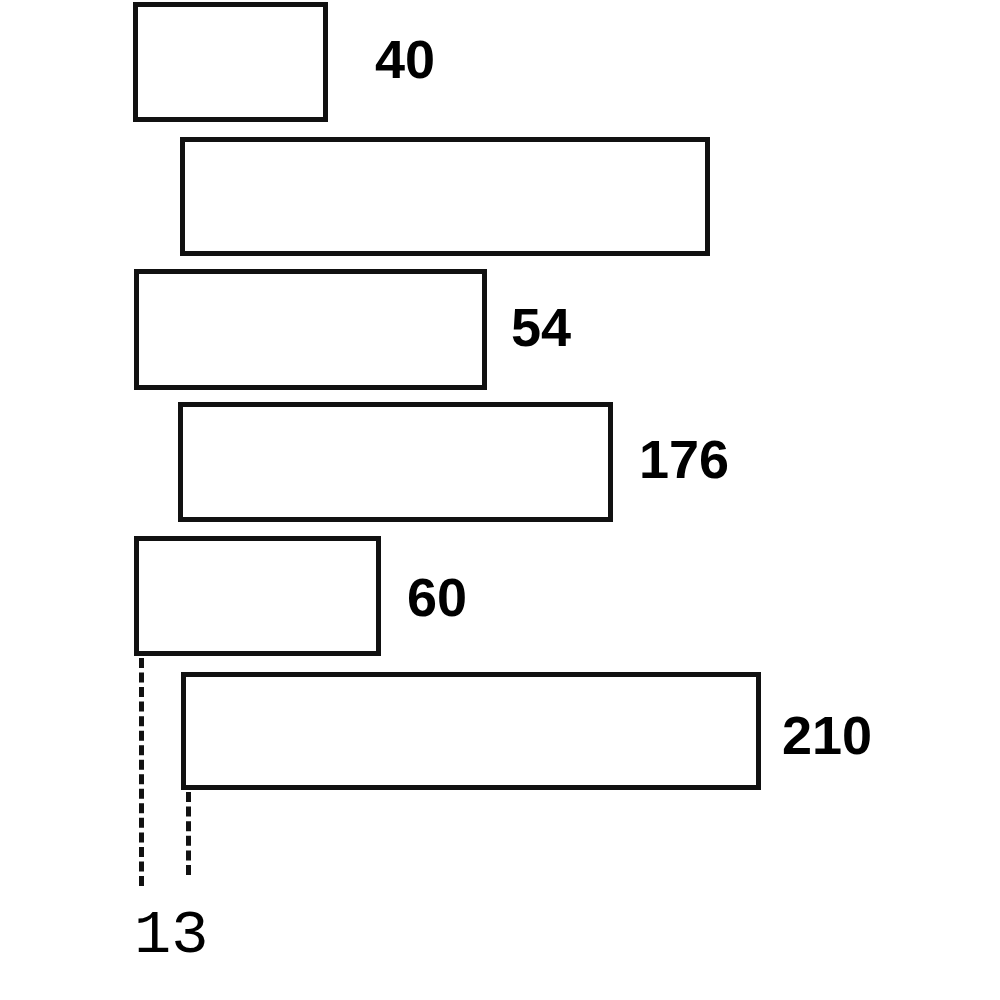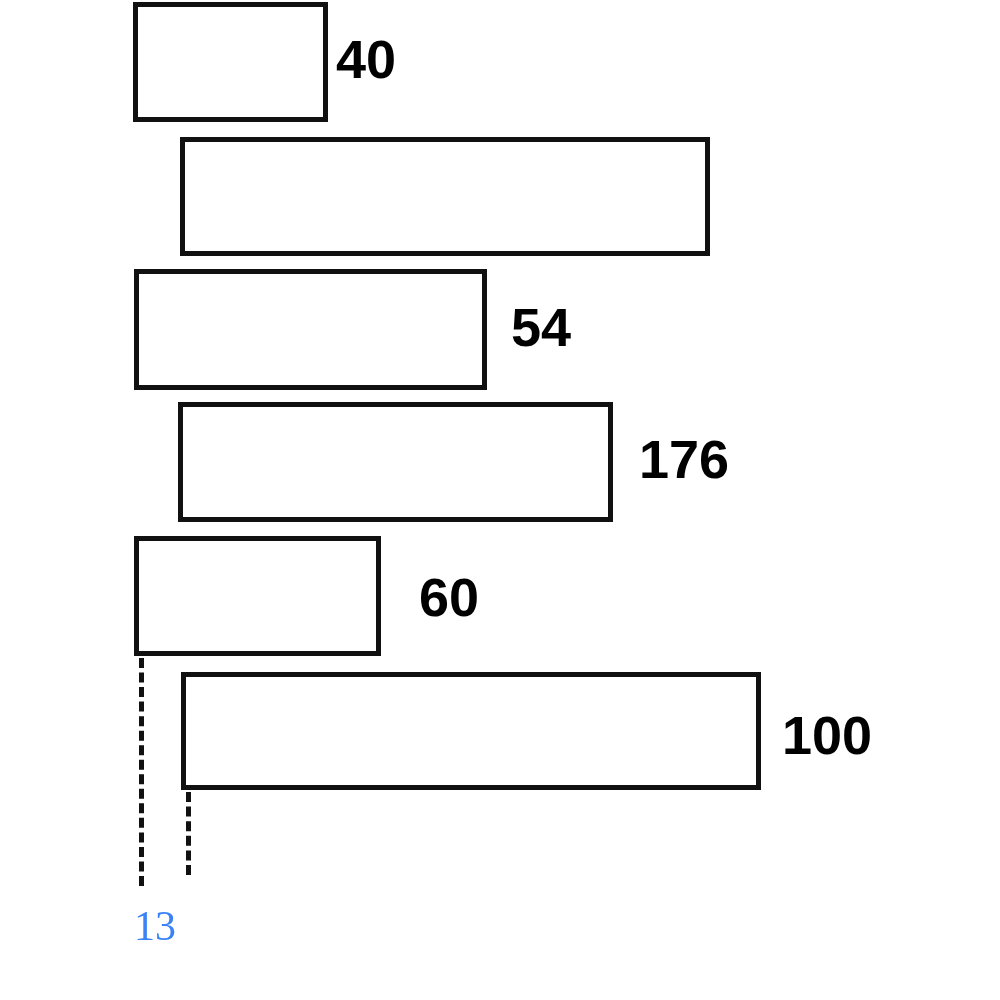--- a/index.html
+++ b/index.html
@@ -42,45 +42,45 @@
   .ref-line {
     position: absolute;
     width: 0;
     border-left: 5px dashed #111111;
     box-sizing: border-box;
   }
 
   
   .axis-label {
     position: absolute;
-    color: #3b82f6;
-    font-family: Liberation Serif, serif;
+    color: #000000;
+    font-family: Liberation Mono, monospace;
     font-weight: normal;
-    font-size: 42px;
+    font-size: 62px;
     line-height: 1;
     white-space: nowrap;
     user-select: none;
   }
 </style>
 </head>
 <body>
 
 <div id="canvas">
 
   <div class="bar" style="left:133px; top:2px; width:195px; height:120px;"></div>
   <div class="bar" style="left:180px; top:137px; width:530px; height:119px;"></div>
   <div class="bar" style="left:134px; top:269px; width:353px; height:121px;"></div>
   <div class="bar" style="left:178px; top:402px; width:435px; height:120px;"></div>
   <div class="bar" style="left:134px; top:536px; width:247px; height:120px;"></div>
   <div class="bar" style="left:181px; top:672px; width:580px; height:118px;"></div>
 
-  <div class="bar-label" style="left:336px; top:32px;">40</div>
+  <div class="bar-label" style="left:375px; top:32px;">40</div>
   <div class="bar-label" style="left:511px; top:300px;">54</div>
   <div class="bar-label" style="left:639px; top:432px;">176</div>
-  <div class="bar-label" style="left:407px; top:570px;margin-left:12px;">60</div>
-  <div class="bar-label" style="left:782px; top:708px;">100</div>
+  <div class="bar-label" style="left:407px; top:570px;">60</div>
+  <div class="bar-label" style="left:782px; top:708px;">210</div>
 
   <div class="ref-line" style="left:139px; top:658px; height:228px;"></div>
   <div class="ref-line" style="left:186px; top:792px; height:83px;"></div>
 
   <div class="axis-label" style="left:134px; top:905px;">13</div>
 
 </div>
 
 </body></html>

